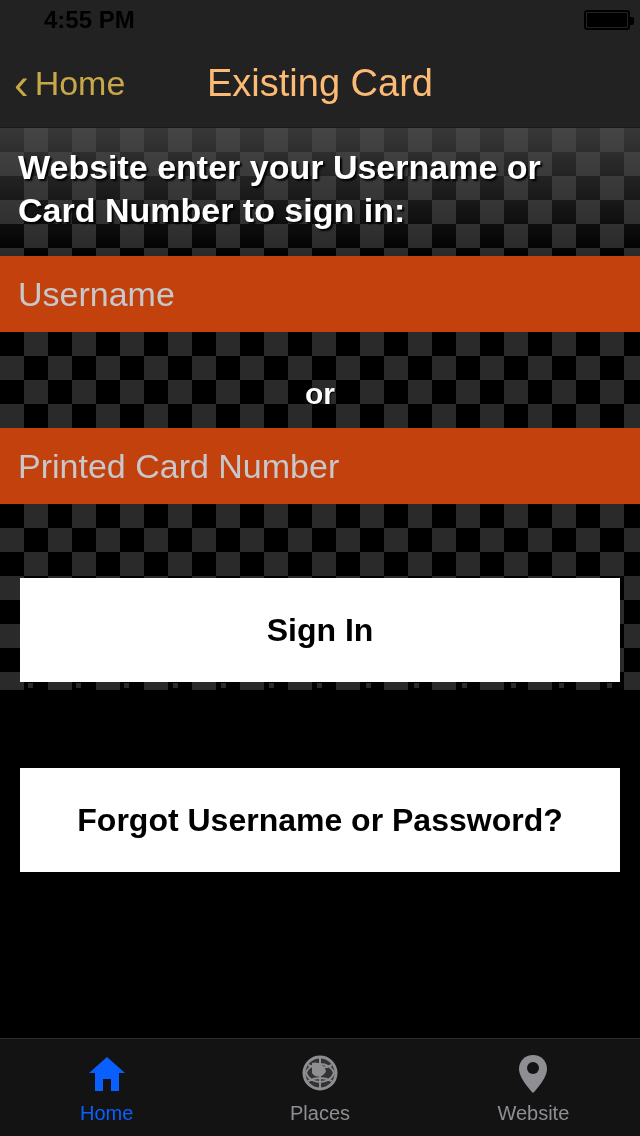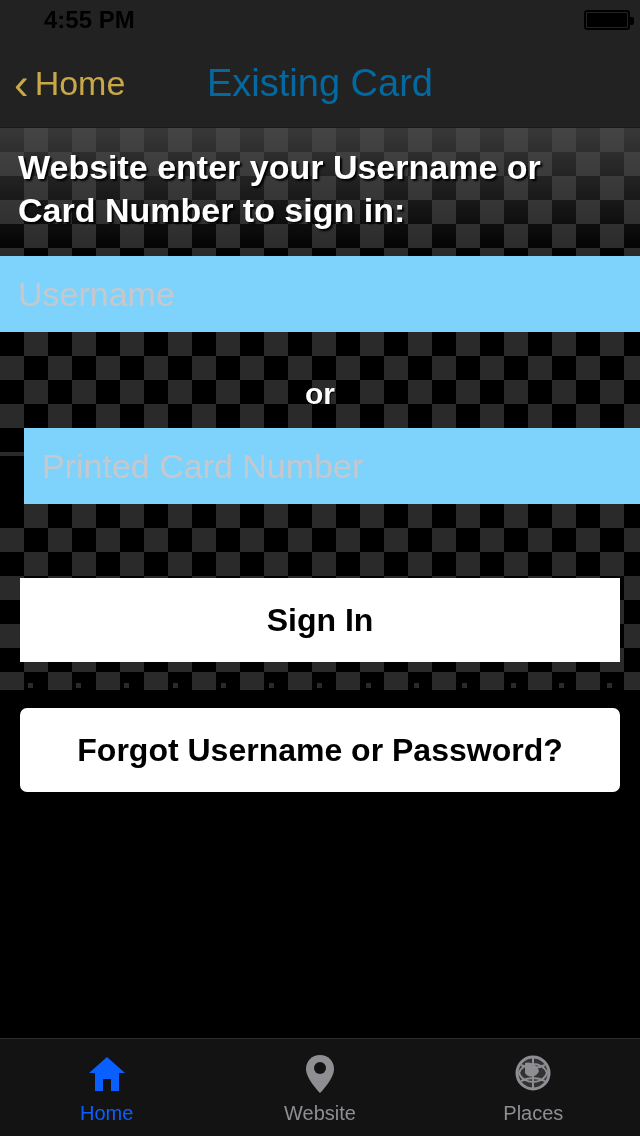--- a/index.html
+++ b/index.html
@@ -37,21 +37,21 @@
     display:flex; align-items:center;
     z-index:50;
     border-bottom:1px solid #1a1a1a;
   }
   .back-btn {
     display:flex; align-items:center; color:#c9a84a; font-size:34px; font-weight:300;
     padding-left:14px; cursor:pointer;
   }
   .back-chevron { font-size:44px; line-height:1; margin-right:6px; font-weight:300;}
   .page-title {
-    position:absolute; left:0; right:0; text-align:center; color:#0369a1; font-size:38px; font-weight:500;
+    position:absolute; left:0; right:0; text-align:center; color:#fdba74; font-size:38px; font-weight:500;
     pointer-events:none;
   }
 
   .content {
     position:absolute; top:128px; bottom:98px; left:0; right:0;
     background: #000;
     overflow:hidden;
   }
   .checker-band {
     position:absolute; left:0; right:0;
@@ -76,35 +76,35 @@
   .dot-row span { width:5px; height:5px; background:#2a2a2a; }
 
   .instruction {
     position:absolute; top:18px; left:18px; right:60px;
     color:#fff; font-size:34px; font-weight:700; line-height:1.25;
     text-shadow: 2px 2px 2px #000;
     z-index:5;
   }
   .input-field {
     position:absolute; left:0; right:0; height:76px;
-    background:#7dd3fc; border:none; font-size:34px; font-weight:300;
+    background:#c2410c; border:none; font-size:34px; font-weight:300;
     padding:0 18px; color:#000; outline:none;
   }
   .input-field::placeholder { color:#c7c7cc; font-weight:300;}
   .inp1 { top:128px; }
-  .inp2 { top:300px;margin-left:24px; }
+  .inp2 { top:300px; }
   .or-text { color:#fff; font-size:30px; font-weight:700; text-shadow:1px 1px 1px #000; z-index:5;}
   .big-btn {
-    position:absolute; left:20px; right:20px; height:84px;
+    position:absolute; left:20px; right:20px; height:104px;
     background:#fff; color:#000; font-size:32px; font-weight:700;
     display:flex; align-items:center; justify-content:center;
     border:none; cursor:pointer;
   }
   .btn-signin { top:450px; }
-  .btn-forgot { top:580px;border-radius:7px; }
+  .btn-forgot { top:640px; }
 
   .tab-bar {
     position:absolute; bottom:0; left:0; right:0; height:98px;
     background:#131313;
     border-top:1px solid #2d2d2d;
     display:flex;
   }
   .tab {
     flex:1; display:flex; flex-direction:column; align-items:center; justify-content:center;
     color:#8e8e93; font-size:20px; cursor:pointer; gap:2px;
@@ -175,34 +175,34 @@
 </div>
 
 <div class="tab-bar">
   <div class="tab active">
     <span>
       <svg viewBox="0 0 44 44">
           <path d="M22 6 L4 22 L10 22 L10 40 L18 40 L18 28 L26 28 L26 40 L34 40 L34 22 L40 22 Z"></path>
         </svg>
     </span>
     <span>Home</span>
-  </div>
-  <div class="tab">
-    <span>
-      <svg viewBox="0 0 44 44">
-          <path d="M22 4 C14 4 8 10 8 18 C8 28 22 42 22 42 C22 42 36 28 36 18 C36 10 30 4 22 4 Z"></path>
-          <circle cx="22" cy="17" r="6" fill="#131313"></circle>
-        </svg>
-    </span>
-    <span>Website</span>
   </div>
   <div class="tab">
     <span>
       <svg viewBox="0 0 44 44">
           <circle cx="22" cy="22" r="16" fill="none" stroke="#8e8e93" stroke-width="3"></circle>
           <path d="M8 22 C12 10, 32 10, 36 22 C32 34, 12 34, 8 22 Z M22 6 L22 38 M10 14 C18 18, 26 18, 34 14 M10 30 C18 26, 26 26, 34 30" fill="none" stroke="#8e8e93" stroke-width="2"></path>
           <circle cx="22" cy="22" r="16" fill="#8e8e93" opacity="0.25"></circle>
           <path d="M14 12 C20 10 26 14 28 20 C26 26 18 28 14 22 Z" fill="#8e8e93"></path>
         </svg>
     </span>
     <span>Places</span>
   </div>
+  <div class="tab">
+    <span>
+      <svg viewBox="0 0 44 44">
+          <path d="M22 4 C14 4 8 10 8 18 C8 28 22 42 22 42 C22 42 36 28 36 18 C36 10 30 4 22 4 Z"></path>
+          <circle cx="22" cy="17" r="6" fill="#131313"></circle>
+        </svg>
+    </span>
+    <span>Website</span>
+  </div>
 </div>
 
 </body></html>

